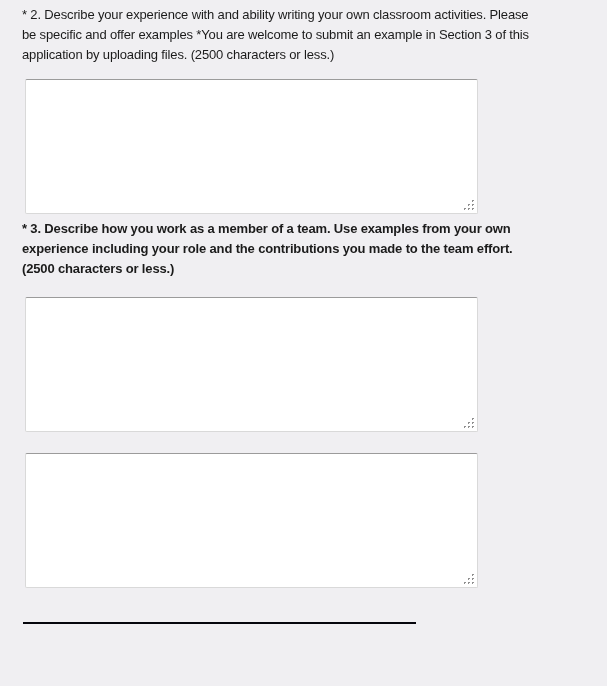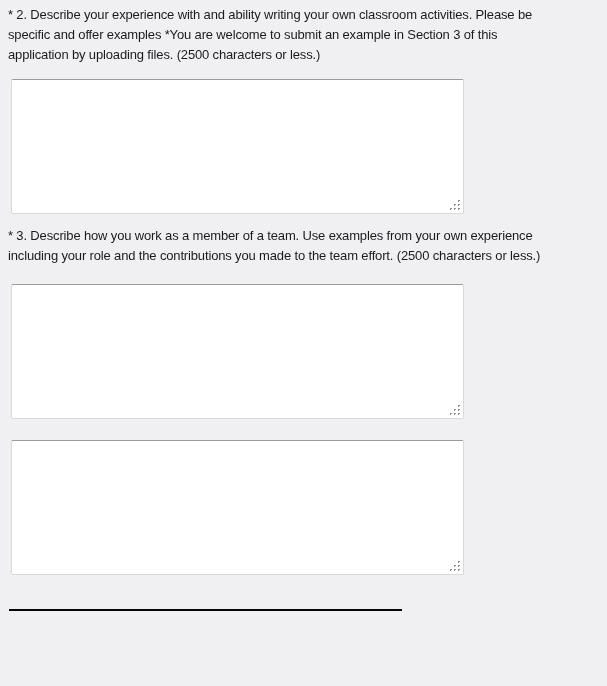--- a/index.html
+++ b/index.html
@@ -7,21 +7,21 @@
     padding: 0;
   }
   body {
     width: 607px;
     height: 686px;
     background: #f0eff2;
     font-family: "Liberation Sans", sans-serif;
     overflow: hidden;
   }
   .page {
-    padding: 5px 7px 0 8px;
+    padding: 5px 7px 0 22px;
     box-sizing: border-box;
     width: 548px;
     height: 686px;
   }
   .qlabel {
     font-size: 13px;
     letter-spacing: -0.15px;
     line-height: 20px;
     color: #1b1b1b;
     max-width: 592px;
@@ -50,21 +50,21 @@
   }
   .grip {
     position: absolute;
     right: 3px;
     bottom: 3px;
     pointer-events: none;
   }
   
   .qgroup-1 .qlabel { margin-top: 0; }
   .qgroup-1 .ta-wrap { margin-top: 14px; }
-  .qgroup-2 .qlabel { margin-top: 12px; }
+  .qgroup-2 .qlabel { margin-top: 5px; font-weight: bold; }
   .qgroup-2 .ta-wrap { margin-top: 18px; }
   .qgroup-3 .qlabel { margin-top: 15px; }
   .qgroup-3 .ta-wrap { margin-top: 21px; }
   .divider {
     margin: 34px 0 0 1px;
     width: 393px;
     height: 0;
     border-top: 2px solid #05050c;
   }
 </style>

